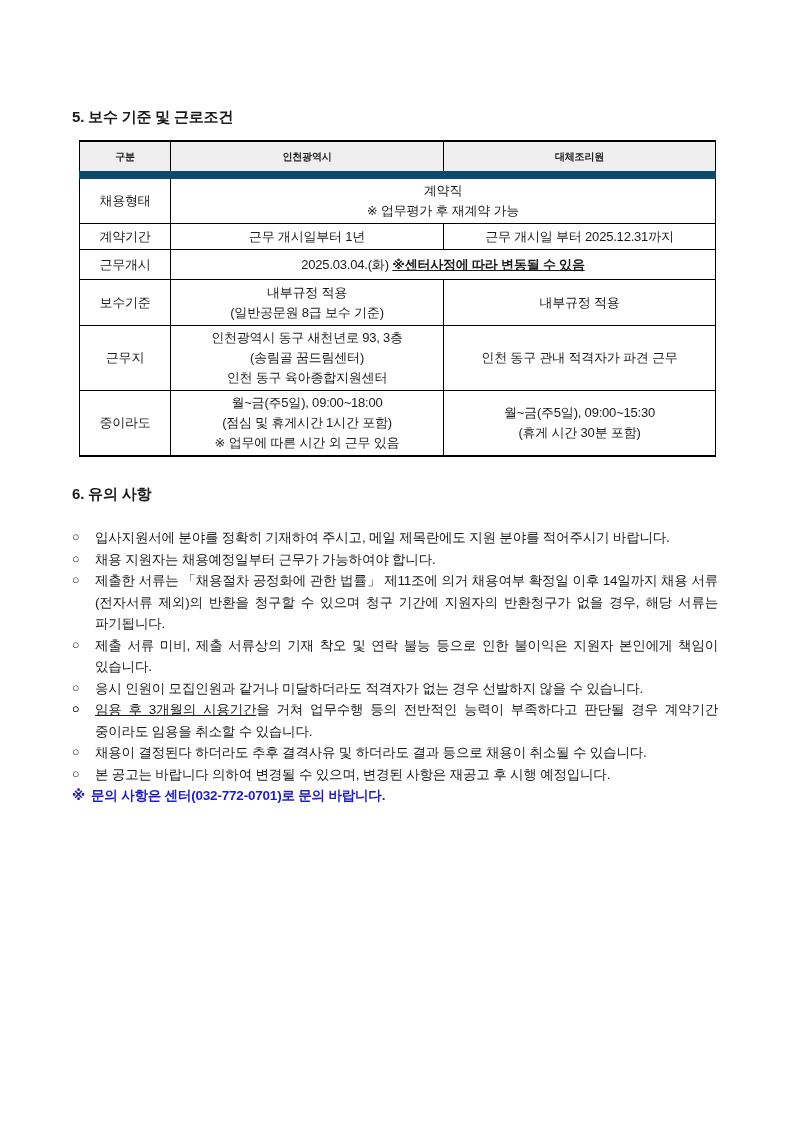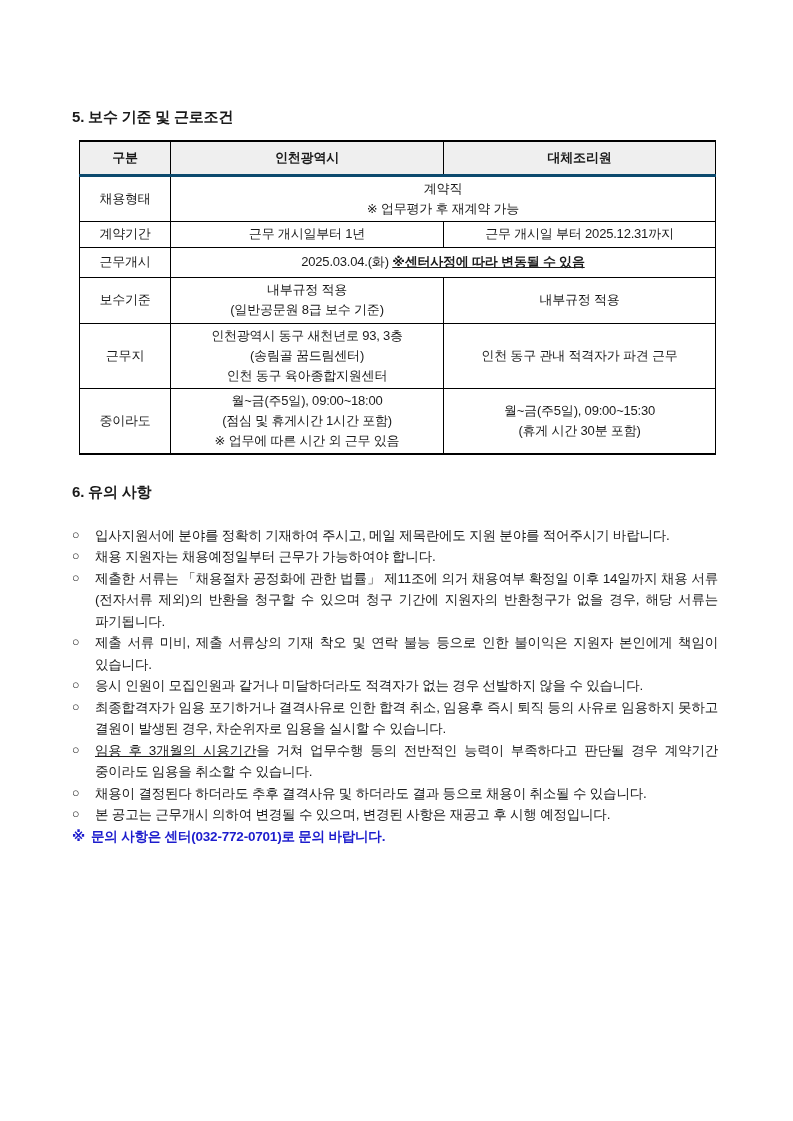--- a/index.html
+++ b/index.html
@@ -21,22 +21,22 @@
     border-left:1px solid #000;border-right:1px solid #000;
     font-size:13px;letter-spacing:-0.2px;
   }
   table.salary td{
     border:1px solid #000;
     text-align:center;vertical-align:middle;
     line-height:20px;padding:2px 4px;
     white-space:pre-line;
   }
   table.salary tr.hdr td{
-    background:#efefef;font-weight:bold;font-size:13px;
-    border-bottom:3px solid #0c4a6e;
+    background:#efefef;font-weight:bold;font-size:10px;
+    border-bottom:8px solid #0c4a6e;
   }
   .r-hdr{height:34px}.r1{height:36px}.r2{height:26px}.r3{height:30px}
   .r4{height:46px}.r5{height:58px}.r6{height:53px}
   .b{font-weight:bold;text-decoration:underline;}
   
   .sec6-title{margin:26px 0 22px 0;}
   .notes{font-size:13.5px;line-height:21.5px;letter-spacing:-0.2px;}
   .bullet{
     position:relative;padding-left:23px;margin:0;
     text-align:justify;word-break:keep-all;
@@ -107,20 +107,20 @@
     </table>
 
   <h2 class="sec-title sec6-title">6. 유의 사항</h2>
 
   <div class="notes">
     <p class="bullet"><span class="marker">○</span><span>입사지원서에 분야를 정확히 기재하여 주시고, 메일 제목란에도 지원 분야를 적어주시기 바랍니다.</span></p>
     <p class="bullet"><span class="marker">○</span><span>채용 지원자는 채용예정일부터 근무가 가능하여야 합니다.</span></p>
     <p class="bullet"><span class="marker">○</span><span>제출한 서류는 「채용절차 공정화에 관한 법률」 제11조에 의거 채용여부 확정일 이후 14일까지 채용 서류(전자서류 제외)의 반환을 청구할 수 있으며 청구 기간에 지원자의 반환청구가 없을 경우, 해당 서류는 파기됩니다.</span></p>
     <p class="bullet"><span class="marker">○</span><span>제출 서류 미비, 제출 서류상의 기재 착오 및 연락 불능 등으로 인한 불이익은 지원자 본인에게 책임이 있습니다.</span></p>
     <p class="bullet"><span class="marker">○</span><span>응시 인원이 모집인원과 같거나 미달하더라도 적격자가 없는 경우 선발하지 않을 수 있습니다.</span></p>
-    <p class="bullet"><span class="marker">○</span><span>최종합격자가 임용 포기하거나 결격사유로 인한 합격 취소, 임용후 즉시 퇴직 등의 사유로 임용하지 못하고 결원이 발생된 경우, 차순위자로 임용을 실시할 수 있습니다.</span></p>
+    <p class="bullet"><span class="marker">○</span></p>
     <p class="bullet"><span class="marker">○</span><span class="bu">임용 후 3개월의 시용기간</span><span>을 거쳐 업무수행 등의 전반적인 능력이 부족하다고 판단될 경우 계약기간 중이라도 임용을 취소할 수 있습니다.</span></p>
     <p class="bullet"><span class="marker">○</span><span>채용이 결정된다 하더라도 추후 결격사유 및 하더라도 결과 등으로 채용이 취소될 수 있습니다.</span></p>
-    <p class="bullet"><span class="marker">○</span><span>본 공고는 근무개시 의하여 변경될 수 있으며, 변경된 사항은 재공고 후 시행 예정입니다.</span></p>
+    <p class="bullet"><span class="marker">○</span><span>본 공고는 바랍니다 의하여 변경될 수 있으며, 변경된 사항은 재공고 후 시행 예정입니다.</span></p>
     <p class="contact"><span class="marker">※</span><span>문의 사항은 센터(032-772-0701)로 문의 바랍니다.</span></p>
   </div>
 
 </div>
 
 </body></html>

